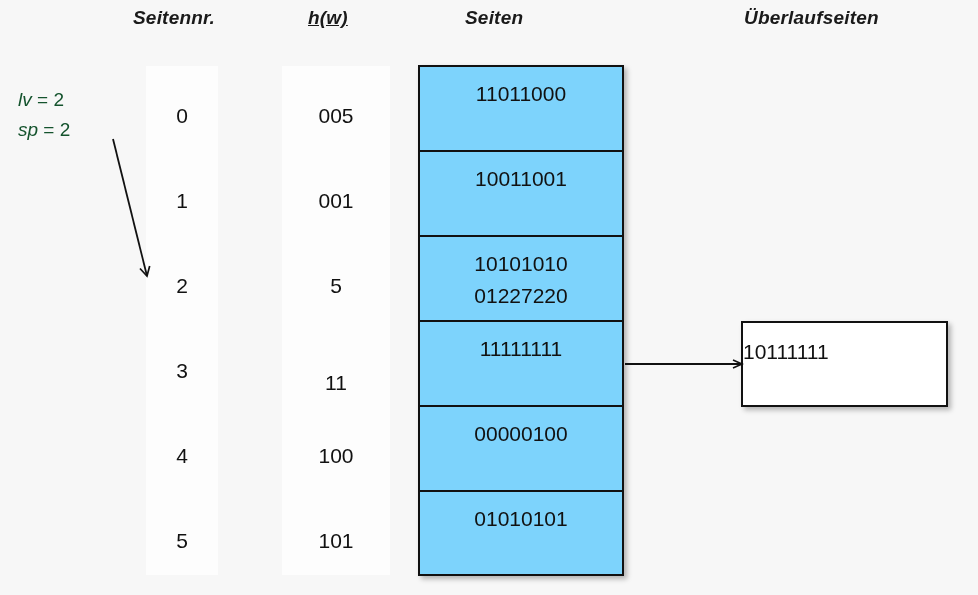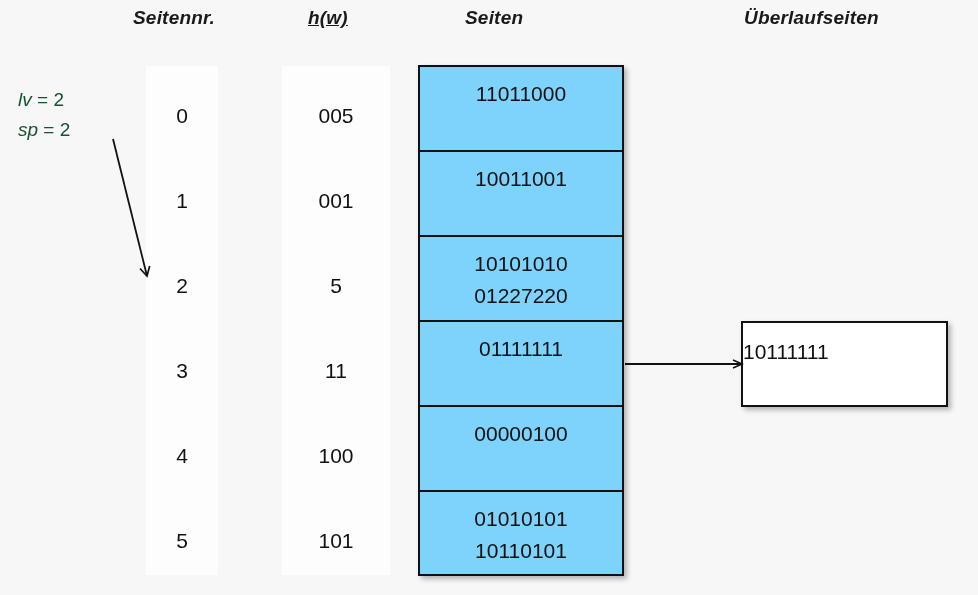--- a/index.html
+++ b/index.html
@@ -150,45 +150,44 @@
     <div class="cell-text" style="top:209px">2</div>
     <div class="cell-text" style="top:294px">3</div>
     <div class="cell-text" style="top:379px">4</div>
     <div class="cell-text" style="top:464px">5</div>
   </div>
 
   <div class="white-col" id="col-hw">
     <div class="cell-text" style="top:39px">005</div>
     <div class="cell-text" style="top:124px">001</div>
     <div class="cell-text" style="top:209px">5</div>
-    <div class="cell-text" style="top:294px">11</div>
+    <div class="cell-text" style="top:306px">11</div>
     <div class="cell-text" style="top:379px">100</div>
     <div class="cell-text" style="top:464px">101</div>
   </div>
 
   <div id="seiten-table">
     <div class="seiten-row" style="top:0px">
       <div class="seiten-line">11011000</div>
     </div>
     <div class="seiten-row" style="top:85px">
       <div class="seiten-line">10011001</div>
     </div>
     <div class="seiten-row" style="top:170px">
       <div class="seiten-line">10101010</div>
       <div class="seiten-line">01227220</div>
     </div>
     <div class="seiten-row" style="top:255px">
-      <div class="seiten-line">01111111</div>
+      <div class="seiten-line">11111111</div>
     </div>
     <div class="seiten-row" style="top:340px">
       <div class="seiten-line">00000100</div>
     </div>
     <div class="seiten-row last" style="top:425px">
       <div class="seiten-line">01010101</div>
-      <div class="seiten-line">10110101</div>
     </div>
   </div>
 
   <div id="overflow-box">
     <span class="seiten-line">10111111</span>
   </div>
 
   <svg id="arrows" viewBox="0 0 978 595" xmlns="http://www.w3.org/2000/svg">
     <defs>
       <marker id="ah-open" markerWidth="12" markerHeight="12" refX="10" refY="5" orient="auto" markerUnits="userSpaceOnUse">

